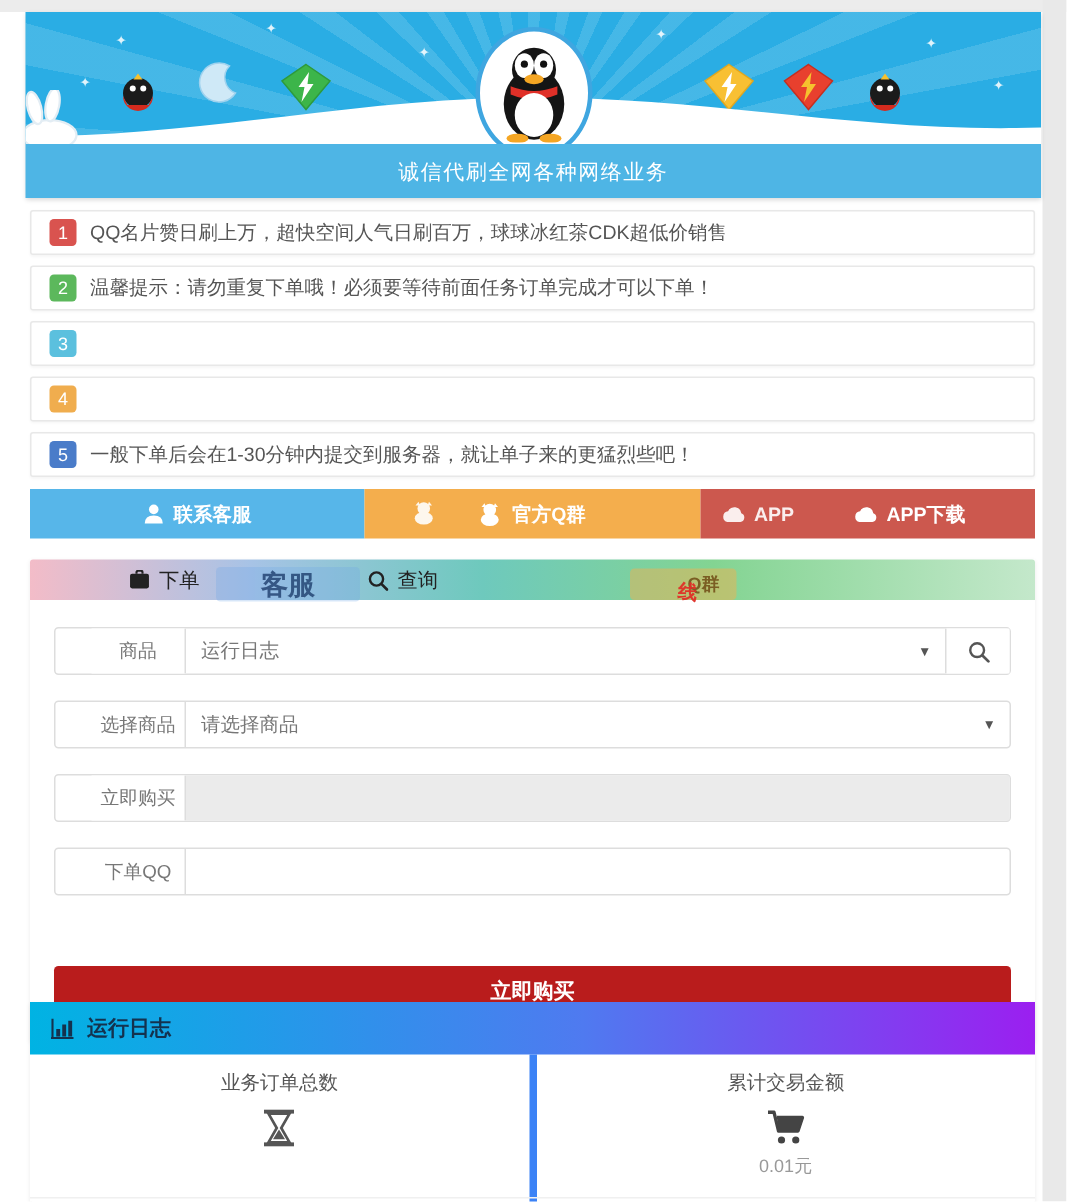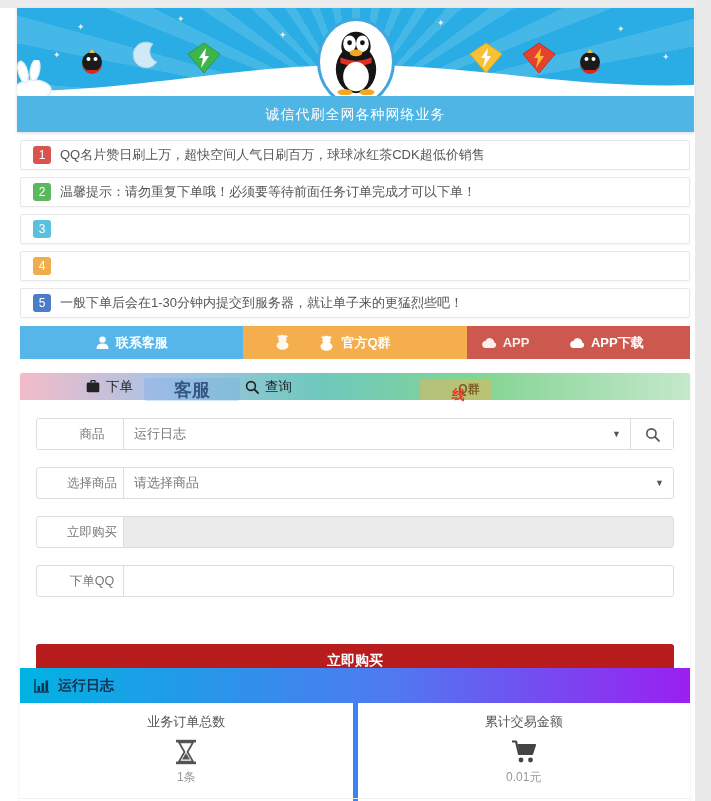--- a/index.html
+++ b/index.html
@@ -346,21 +346,20 @@
     <div class="stat-cell left">
       <div class="stat-label">业务订单总数</div>
       <div class="stat-icon">
         <svg width="22" height="26" viewBox="0 0 22 26">
           <rect x="1" y="0.8" width="20" height="2.6" fill="#555"></rect>
           <rect x="1" y="22.6" width="20" height="2.6" fill="#555"></rect>
           <path d="M4,3.4 H18 L12.5,13 L18,22.6 H4 L9.5,13 Z" fill="none" stroke="#555" stroke-width="1.8"></path>
           <path d="M7,20.5 H15 L11,14 Z" fill="#555"></path>
         </svg>
       </div>
-      <div class="stat-value">1条</div>
     </div>
     <div class="stat-cell">
       <div class="stat-label">累计交易金额</div>
       <div class="stat-icon">
         <svg width="26" height="24" viewBox="0 0 26 24">
           <path d="M1,1.5 H5 L8,14 H21 L24,5 H7" fill="none" stroke="#444" stroke-width="2.2" stroke-linejoin="round"></path>
           <path d="M7,5 H24 L21,14 H8 Z" fill="#444"></path>
           <circle cx="10" cy="20" r="2.4" fill="#444"></circle>
           <circle cx="19.5" cy="20" r="2.4" fill="#444"></circle>
         </svg>

